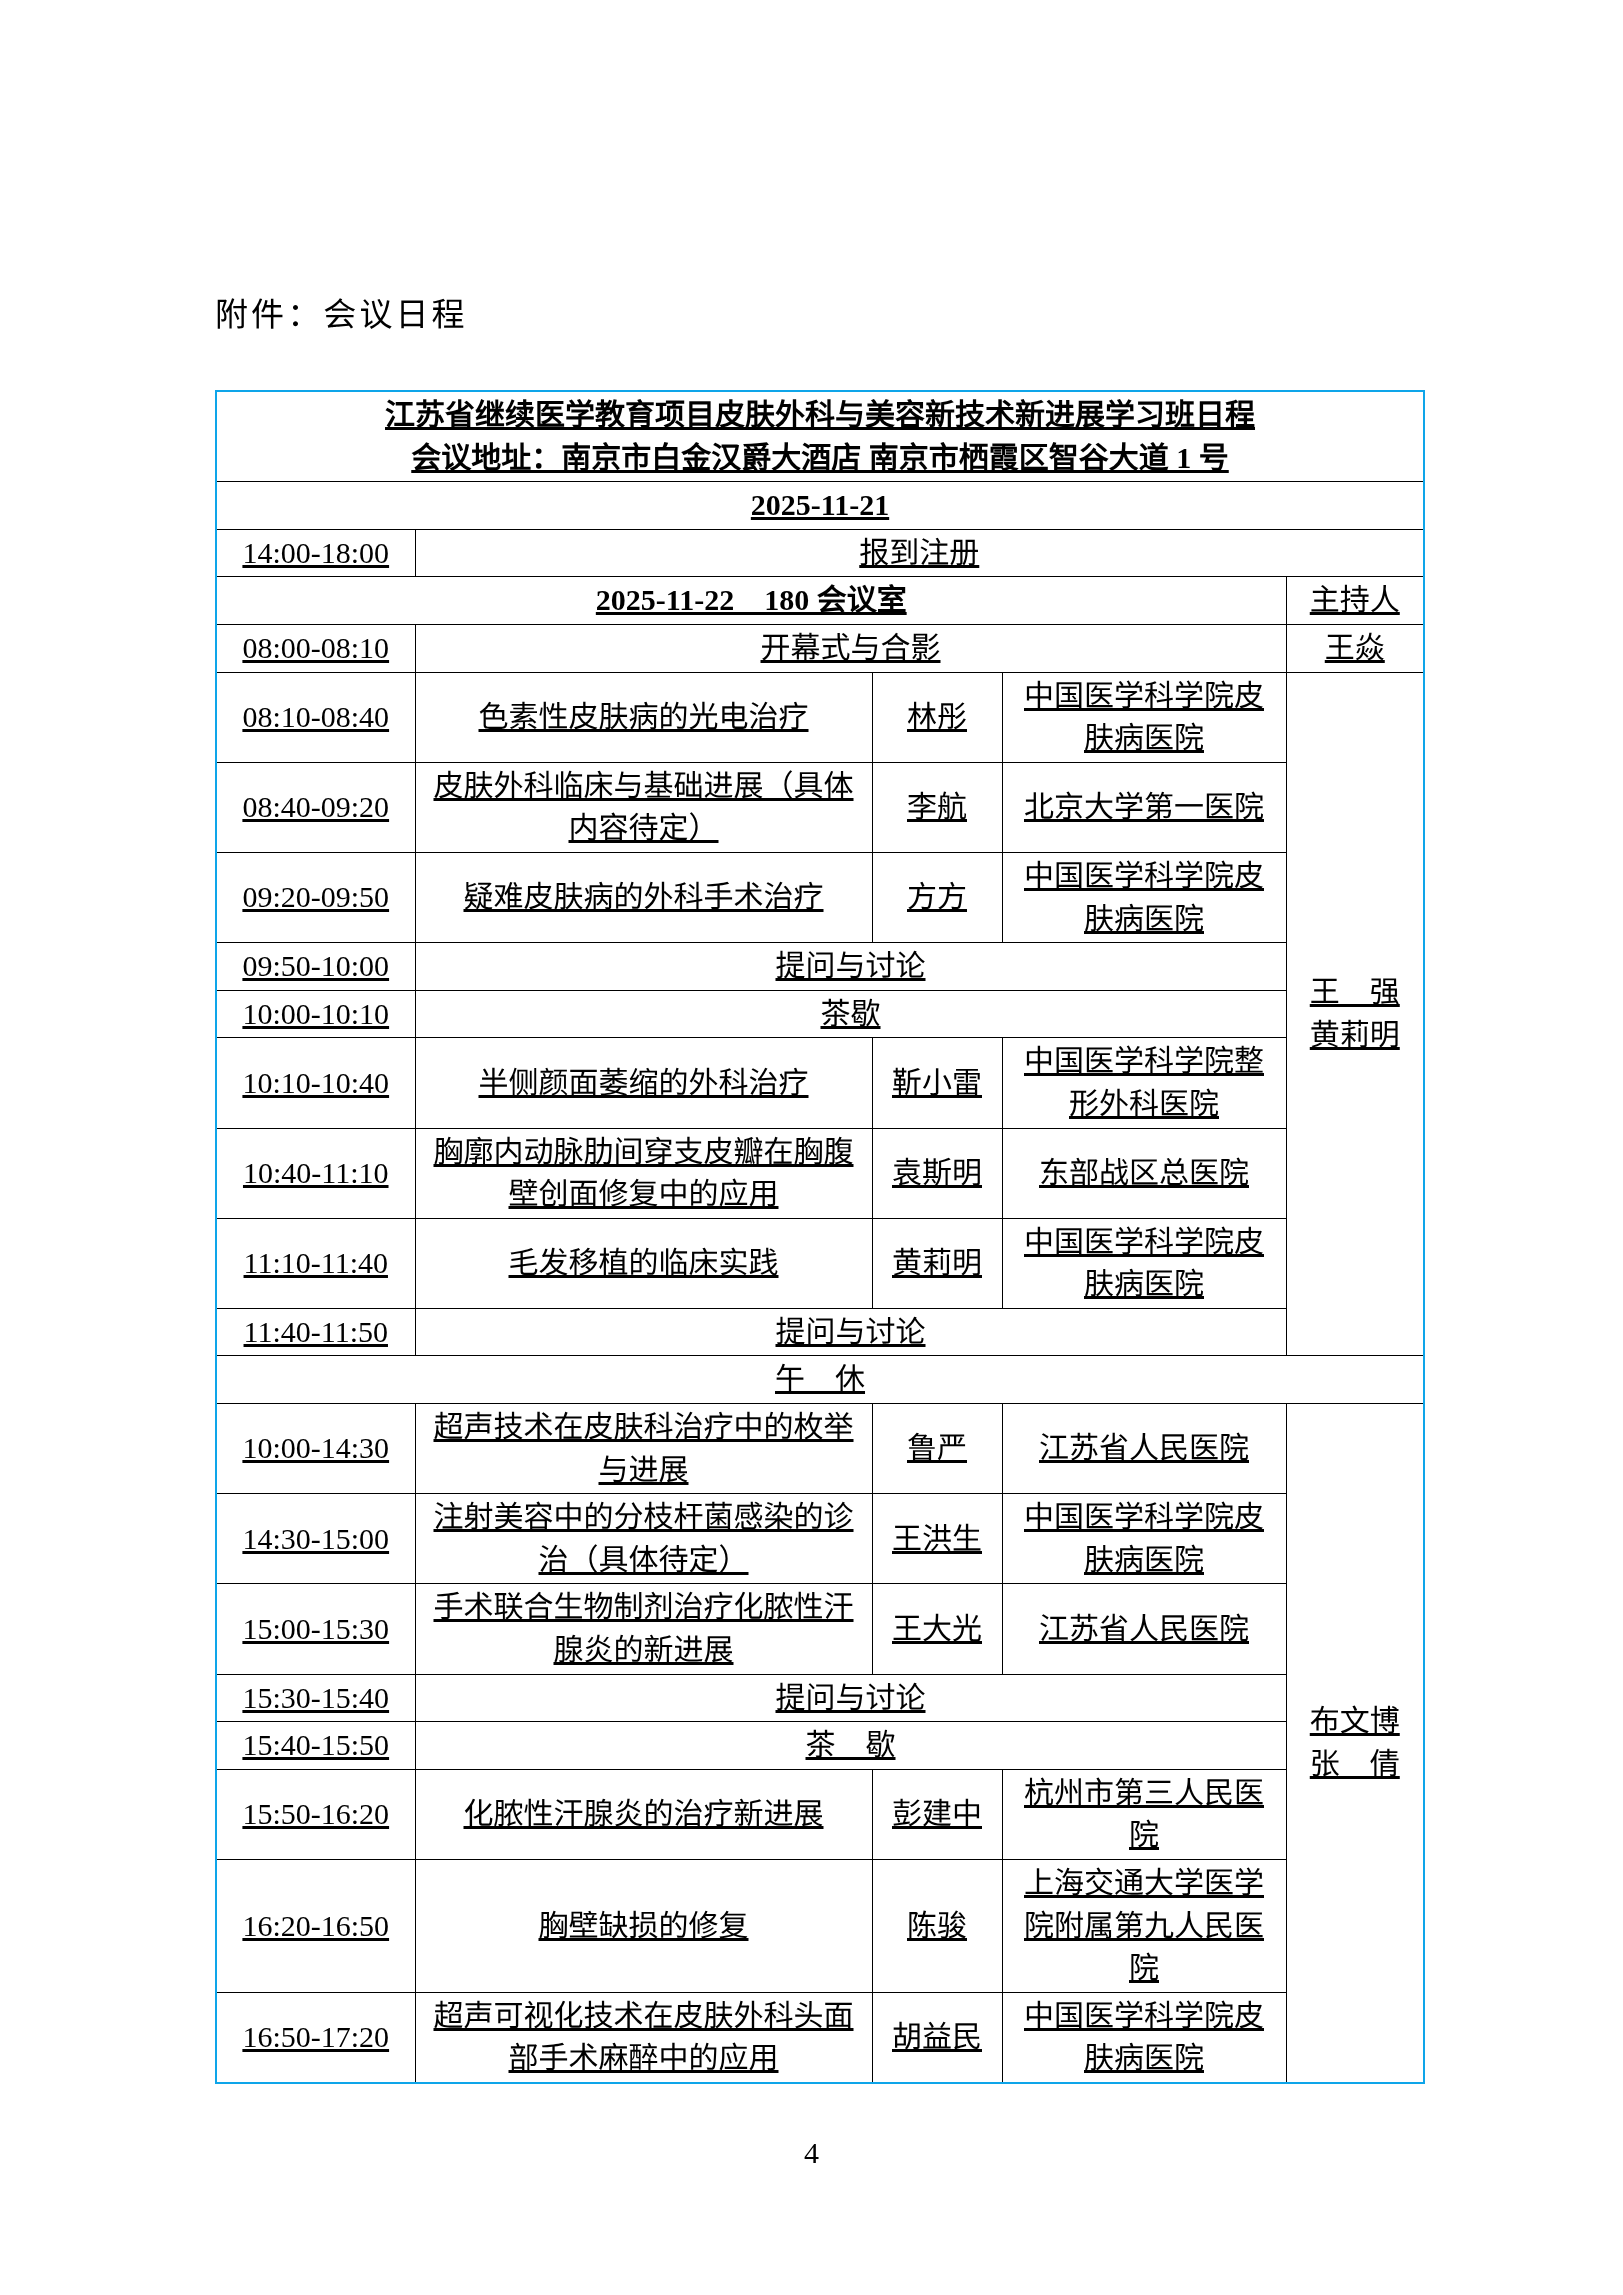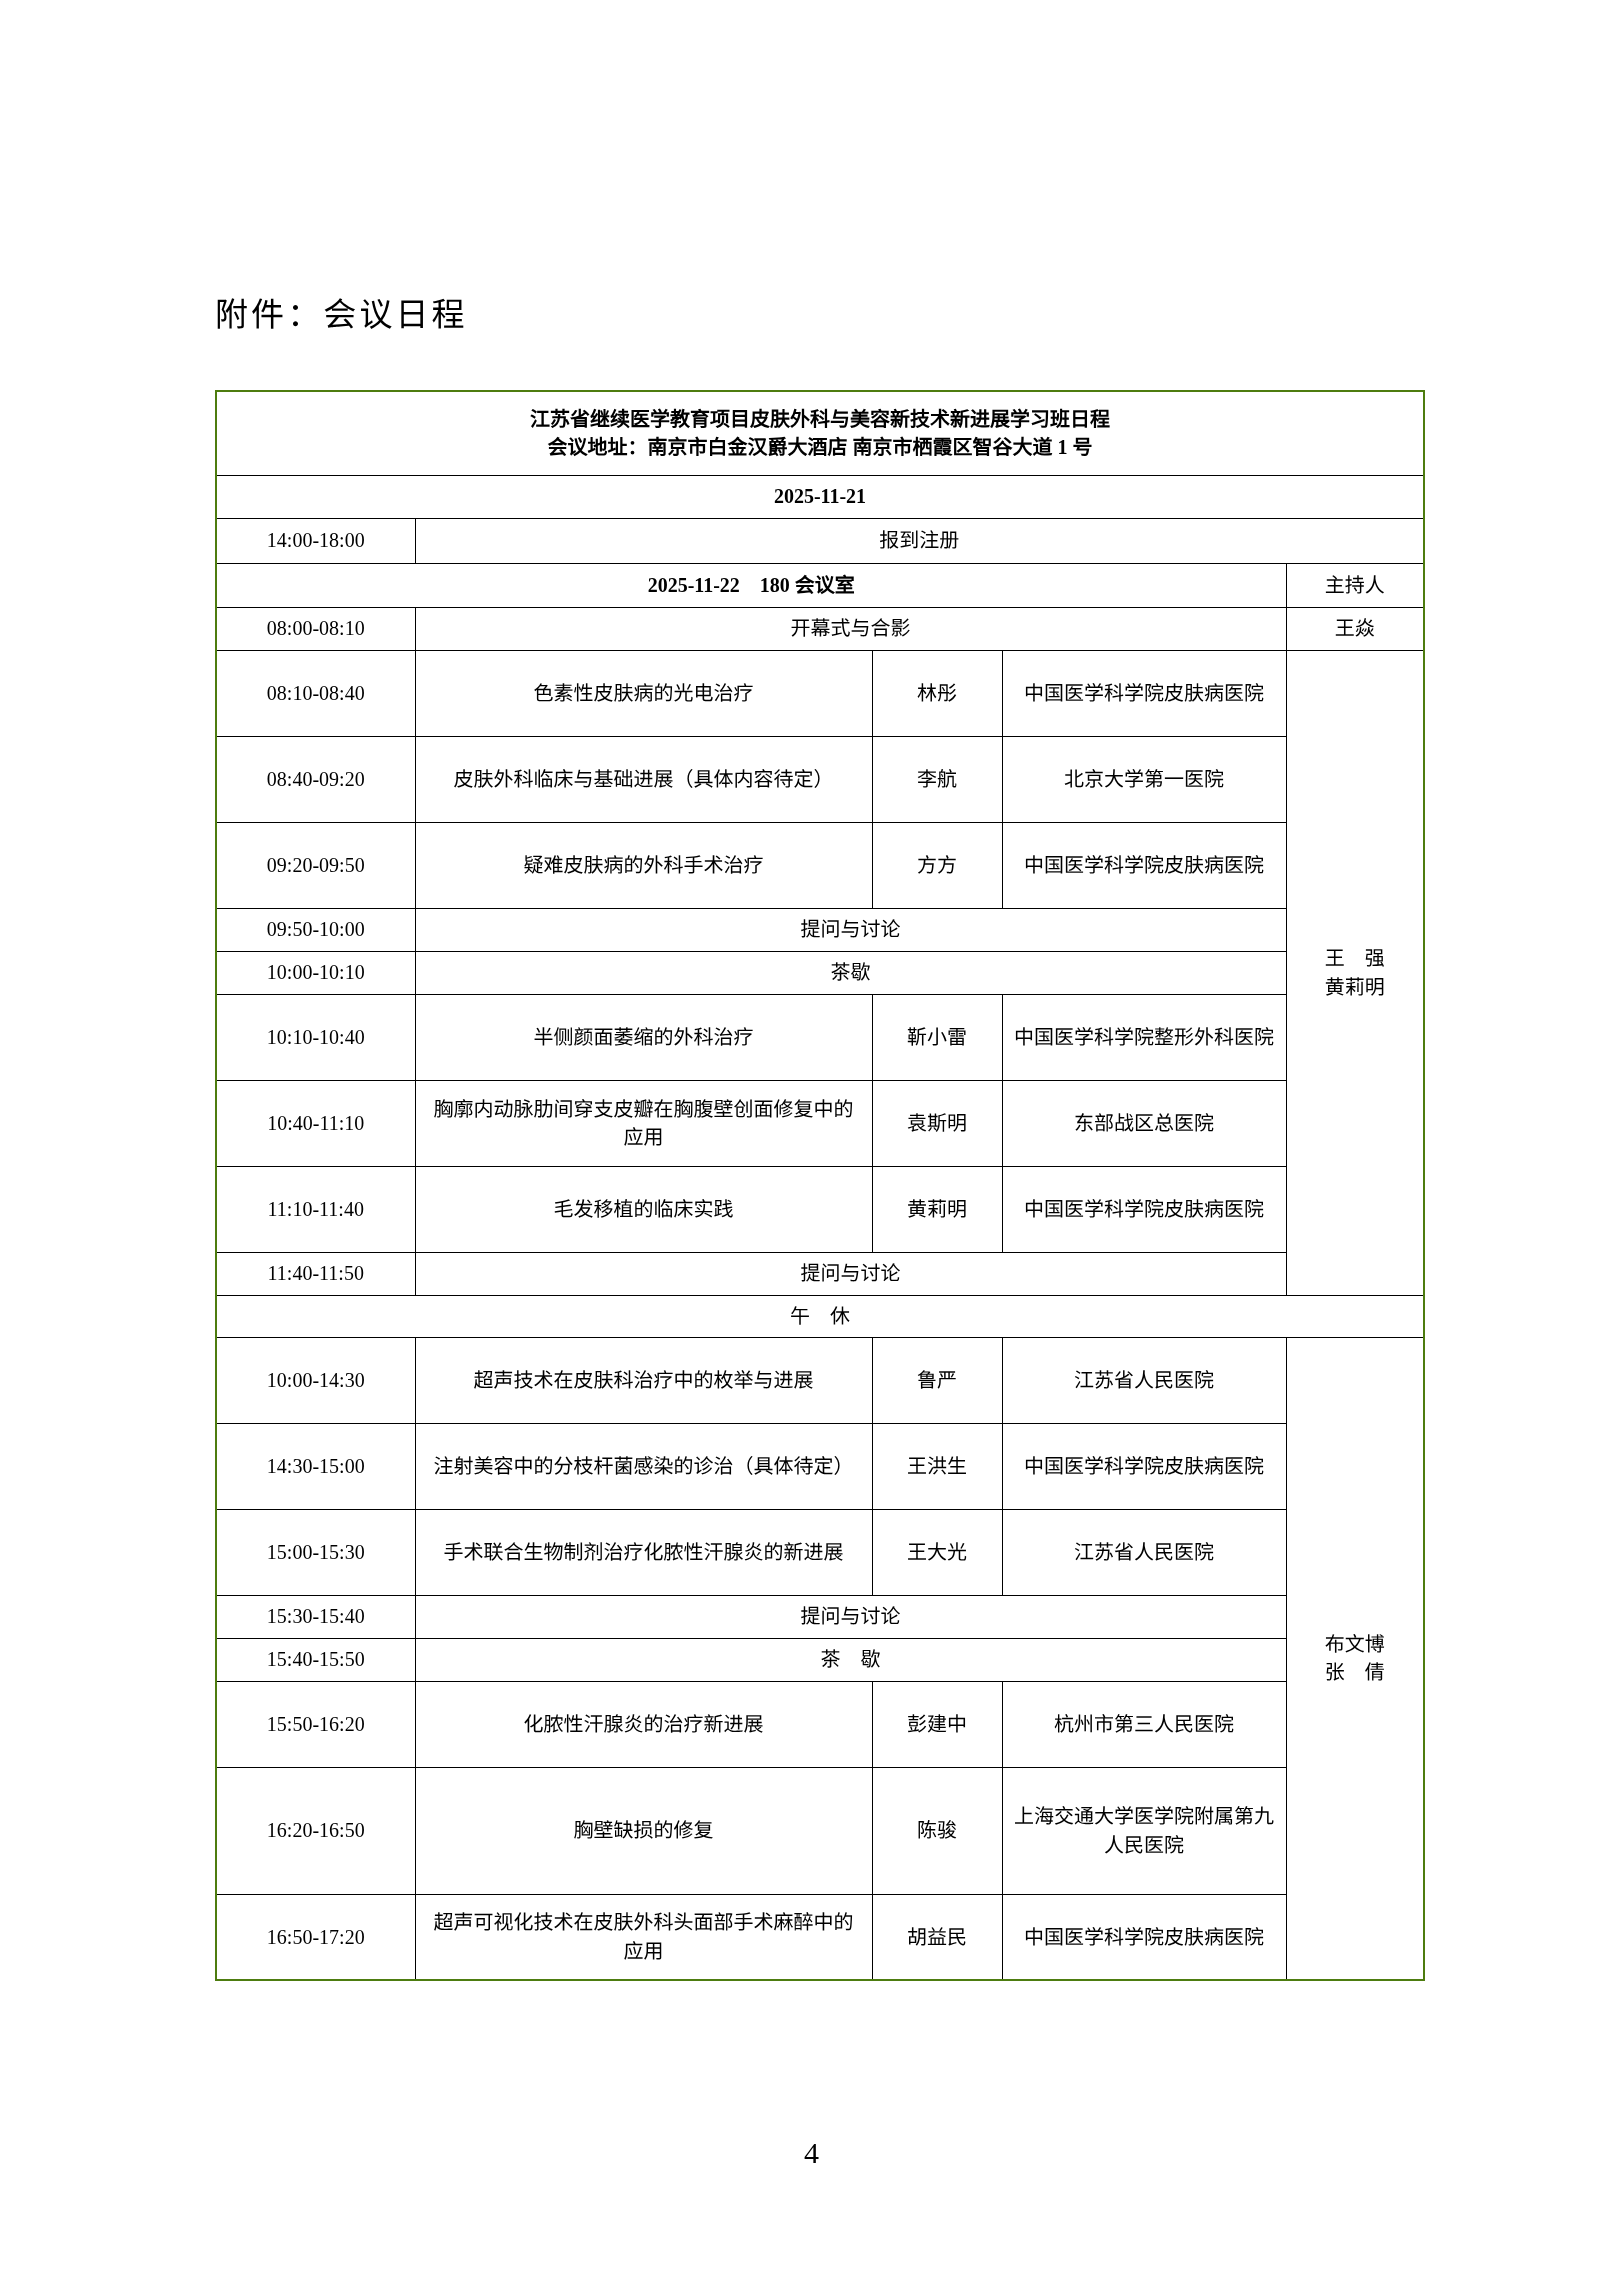--- a/index.html
+++ b/index.html
@@ -11,22 +11,23 @@
   }
   .doc-title{
     position:absolute;left:215px;top:288px;
     font-size:33px;letter-spacing:3.1px;font-weight:400;
     white-space:nowrap;
   }
   table.schedule{
     position:absolute;left:215px;top:390px;
     width:1209px;
     border-collapse:collapse;table-layout:fixed;
-    border:2px solid #4d7c0f;
-    font-size:20px;
+    border:2px solid #0ea5e9;
+    font-size:30px;
+    text-decoration:underline;
   }
   table.schedule td{
     border:1px solid #000;
     border-top-width:1.5px;border-bottom-width:1.5px;
     text-align:center;vertical-align:middle;
     padding:2px 10.2px;
     line-height:1.42;
     word-break:break-all;
     overflow:hidden;
   }

